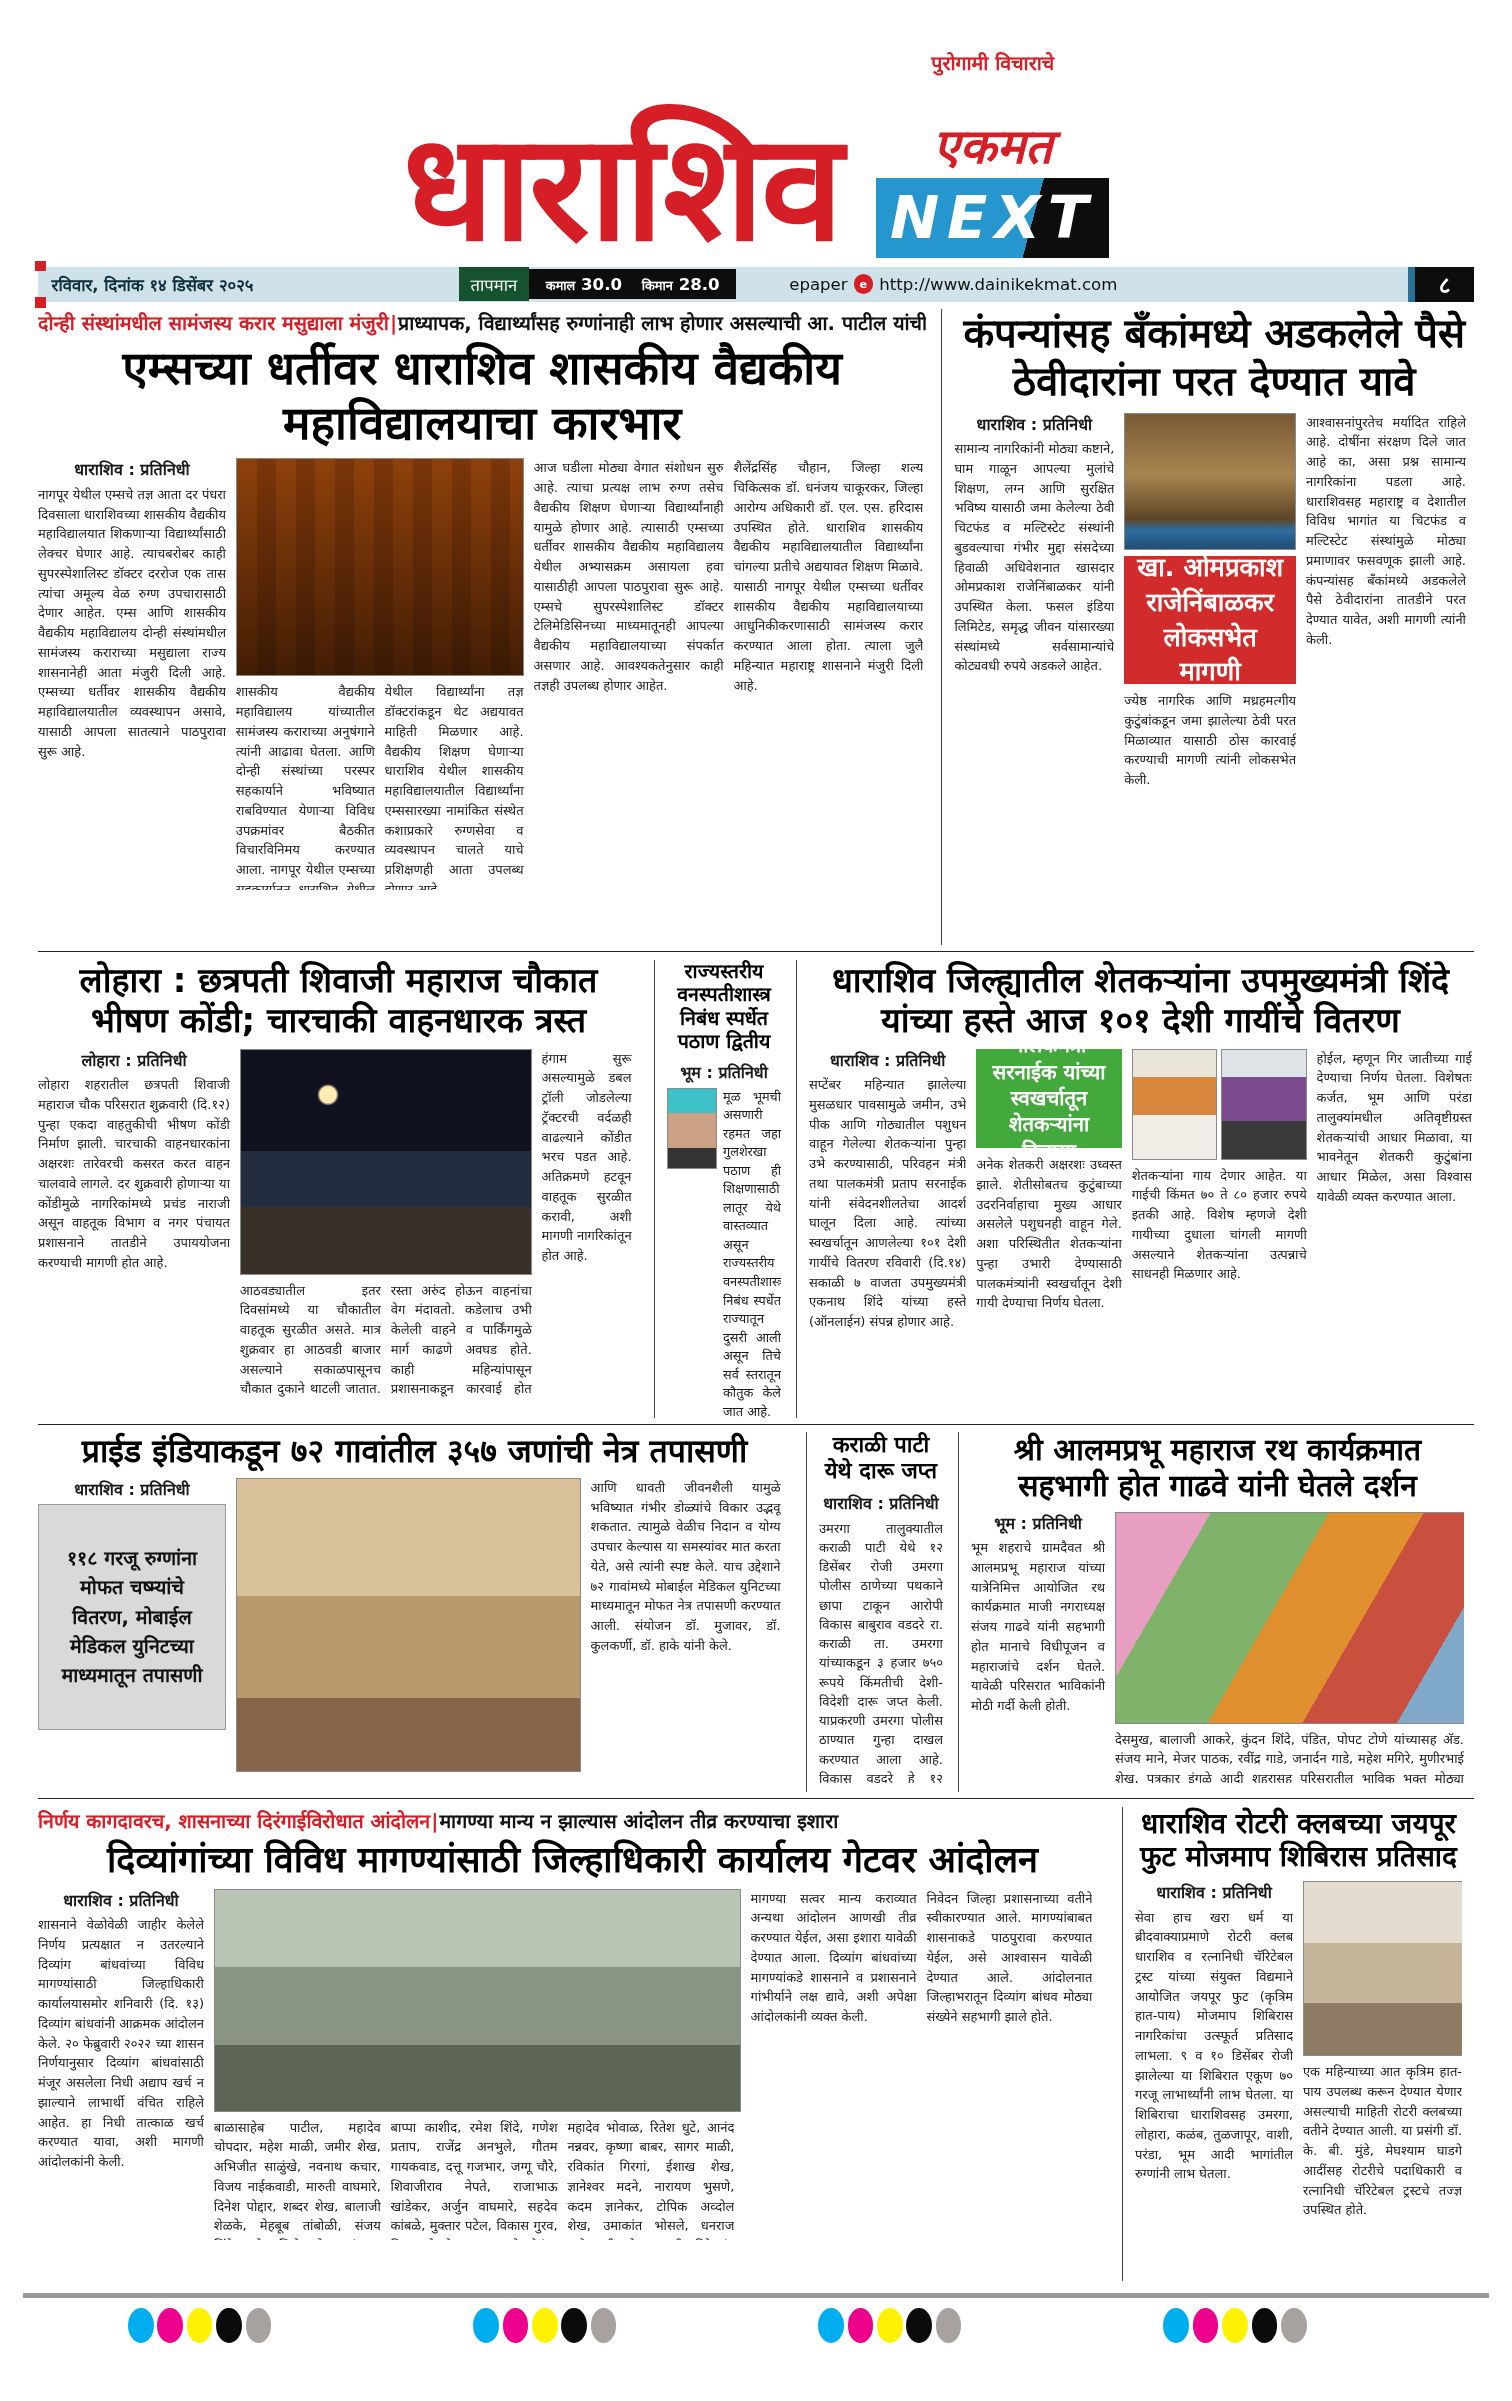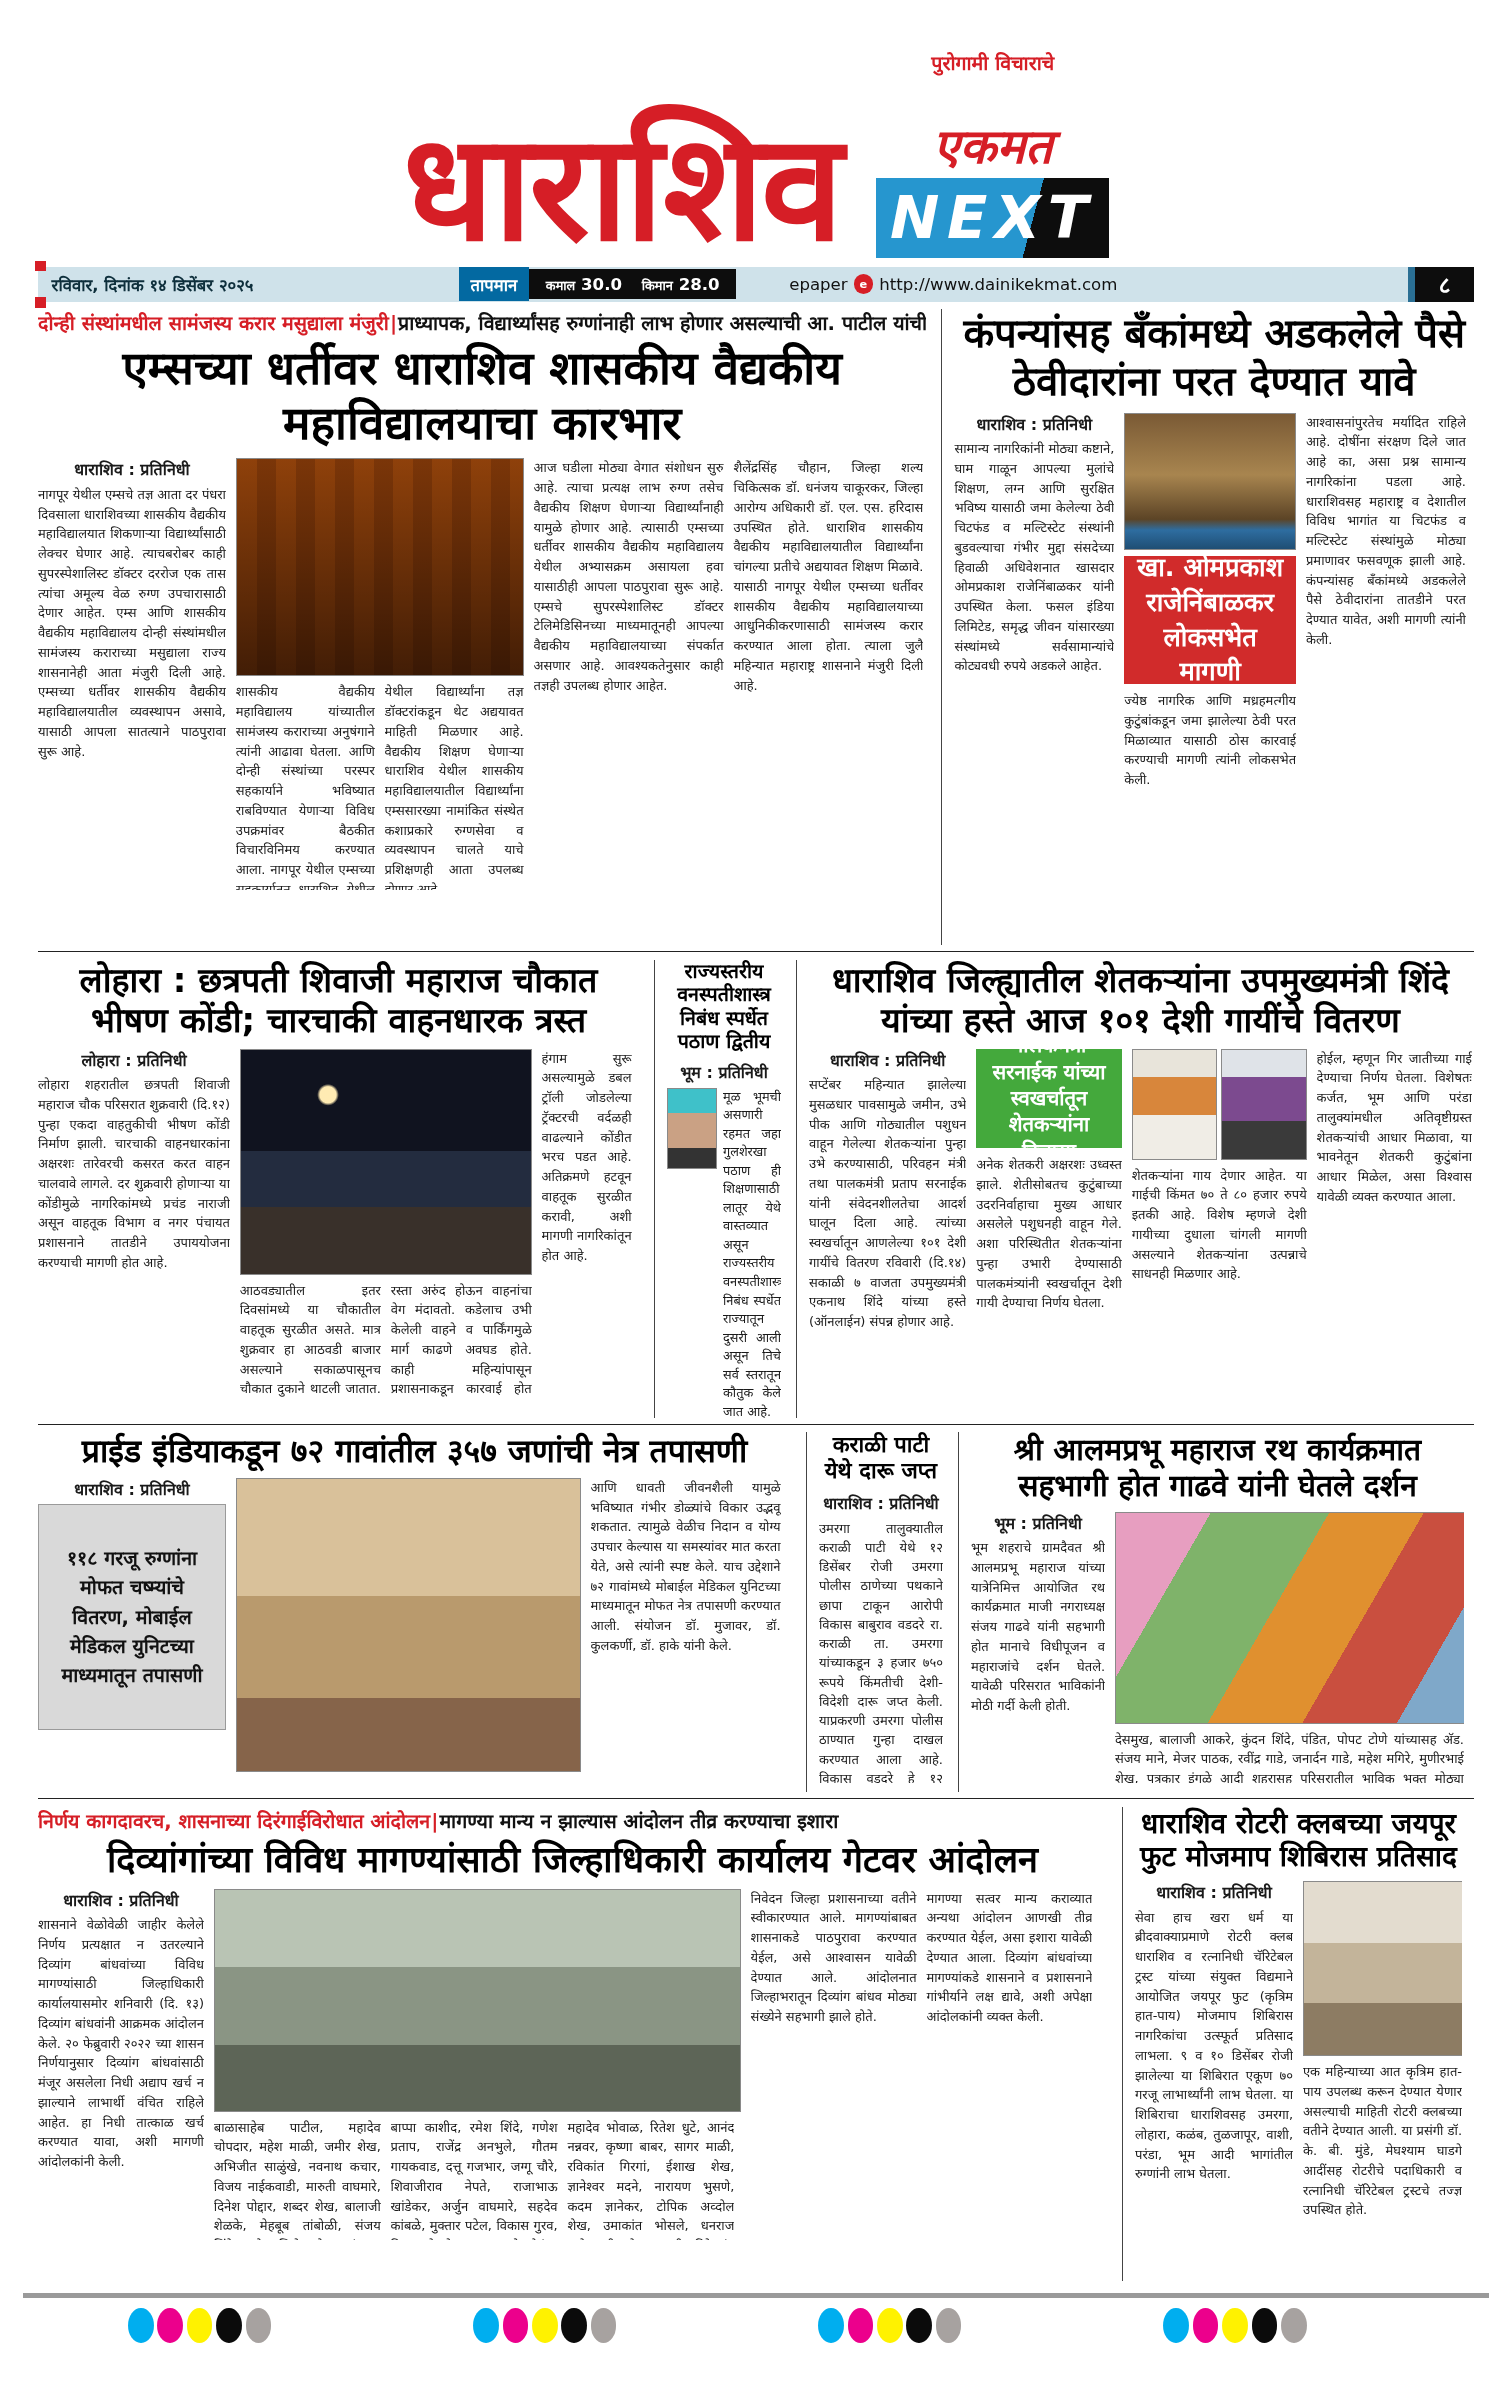--- a/index.html
+++ b/index.html
@@ -11,21 +11,21 @@
   .brand-side{display:flex;flex-direction:column;align-items:center;gap:7.5px;padding-bottom:4.5px;}
   .tagline{color:#d61e26;font-weight:700;font-size:19.6px;line-height:1.1;text-align:center;}
   .brand-ekmat{color:#d61e26;font-weight:700;font-size:48px;line-height:1;font-style:italic;margin-top:40px;}
   .next-logo{width:233px;height:80px;background:linear-gradient(105deg,#2696cf 0 66%,#0d0d0d 66% 100%);
              display:flex;align-items:center;justify-content:center;}
   .next-logo span{color:#fff;font-weight:700;font-size:59px;letter-spacing:7.5px;font-style:italic;}
   
   .datebar-wrap{position:relative;margin:4.5px 38px 0 38px;}
   .datebar{height:35px;background:#cfe2ea;display:flex;align-items:center;font-size:16.6px;color:#0e2f3c;}
   .datebar .date{font-weight:700;padding-left:13.6px;flex:0 0 407px;}
-  .temp-red{background:#0369a1;color:#fff;font-weight:700;padding:5.3px 12px;}
+  .temp-red{background:#14532d;color:#fff;font-weight:400;padding:5.3px 12px;}
   .temp-black{background:#0d0d0d;color:#fff;display:flex;align-items:center;gap:19.6px;padding:5.3px 16.6px;font-weight:700;}
   .temp-black small{font-weight:700;font-size:12.8px;}
   .epaper{margin-left:53px;display:flex;align-items:center;gap:6px;color:#111;}
   .epaper .ico{width:19.6px;height:19.6px;border-radius:50%;background:#d61e26;color:#fff;display:inline-flex;align-items:center;justify-content:center;font-size:11.3px;font-weight:700;}
   .db-right{margin-left:auto;display:flex;height:35px;}
   .blue-strip{width:6.8px;background:#2a6f94;}
   .pageno{width:59px;background:#0d0d0d;color:#fff;display:flex;align-items:center;justify-content:center;font-size:22.6px;font-weight:700;}
   .corner-sq{position:absolute;width:10.5px;height:10.5px;background:#d61e26;left:-3px;}
   .corner-sq.t{top:-6px}.corner-sq.b{bottom:-6px}
   
@@ -290,24 +290,24 @@
               </div>
             <div class="col" style="width:167px">
                 <p>बाप्पा काशीद, रमेश शिंदे, गणेश प्रताप, राजेंद्र अनभुले, गौतम गायकवाड, दत्तू गजभार, जग्गू चौरे, शिवाजीराव नेपते, राजाभाऊ खांडेकर, अर्जुन वाघमारे, सहदेव कांबळे, मुक्तार पटेल, विकास गुरव, विष्णू कोळगे, गणू डावकरे, पैगंबर मुलाणी, अमोल पाडे, किशोर कांबळे, रसुल सय्यद,</p>
               </div>
             <div class="col" style="width:167px">
                 <p>महादेव भोवाळ, रितेश धुटे, आनंद नन्नवर, कृष्णा बाबर, सागर माळी, रविकांत गिरगां, ईशाख शेख, ज्ञानेश्वर मदने, नारायण भुसणे, कदम ज्ञानेकर, टोपिक अव्दोल शेख, उमाकांत भोसले, धनराज माने, मुशीन शेख, आखीन गिरे, गुंडू फारुख बागवान, राहुल बनसोडे, सिद्धिक बागवान, होजोदिन जमादार, महेश सोमवंशी, दस्तगीर विजयकुमार शेख आदी उपस्थित होते.</p>
               </div>
           </div>
         </div>
         <div class="col" style="width:166px">
+            <p>मागण्या सत्वर मान्य कराव्यात अन्यथा आंदोलन आणखी तीव्र करण्यात येईल, असा इशारा यावेळी देण्यात आला. दिव्यांग बांधवांच्या मागण्यांकडे शासनाने व प्रशासनाने गांभीर्याने लक्ष द्यावे, अशी अपेक्षा आंदोलकांनी व्यक्त केली.</p>
+          </div>
+        <div class="col" style="width:166px">
             <p>निवेदन जिल्हा प्रशासनाच्या वतीने स्वीकारण्यात आले. मागण्यांबाबत शासनाकडे पाठपुरावा करण्यात येईल, असे आश्वासन यावेळी देण्यात आले. आंदोलनात जिल्हाभरातून दिव्यांग बांधव मोठ्या संख्येने सहभागी झाले होते.</p>
-          </div>
-        <div class="col" style="width:166px">
-            <p>मागण्या सत्वर मान्य कराव्यात अन्यथा आंदोलन आणखी तीव्र करण्यात येईल, असा इशारा यावेळी देण्यात आला. दिव्यांग बांधवांच्या मागण्यांकडे शासनाने व प्रशासनाने गांभीर्याने लक्ष द्यावे, अशी अपेक्षा आंदोलकांनी व्यक्त केली.</p>
           </div>
       </div>
     </article>
 
     <article class="art vsep" style="width:340px">
       <h1 class="hl" style="font-size:28px">धाराशिव रोटरी क्लबच्या जयपूर फुट मोजमाप शिबिरास प्रतिसाद</h1>
       <div class="cols" style="height:354px">
         <div class="col" style="width:160px">
           <div class="byline">धाराशिव : प्रतिनिधी</div>
           <p>सेवा हाच खरा धर्म या ब्रीदवाक्याप्रमाणे रोटरी क्लब धाराशिव व रत्नानिधी चॅरिटेबल ट्रस्ट यांच्या संयुक्त विद्यमाने आयोजित जयपूर फुट (कृत्रिम हात-पाय) मोजमाप शिबिरास नागरिकांचा उत्स्फूर्त प्रतिसाद लाभला. ९ व १० डिसेंबर रोजी झालेल्या या शिबिरात एकूण ७० गरजू लाभार्थ्यांनी लाभ घेतला. या शिबिराचा धाराशिवसह उमरगा, लोहारा, कळंब, तुळजापूर, वाशी, परंडा, भूम आदी भागांतील रुग्णांनी लाभ घेतला.</p>

